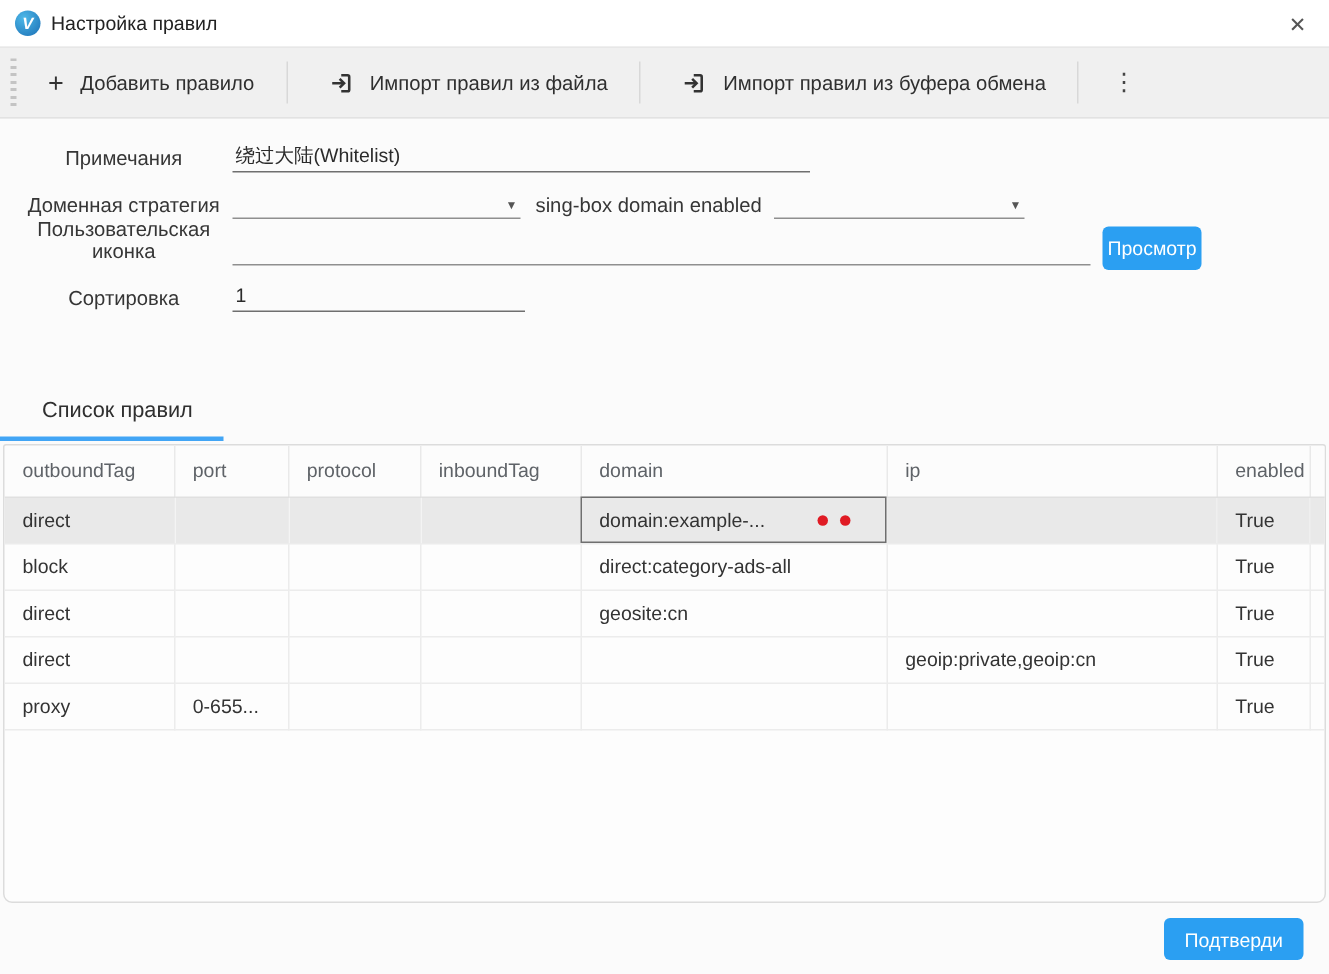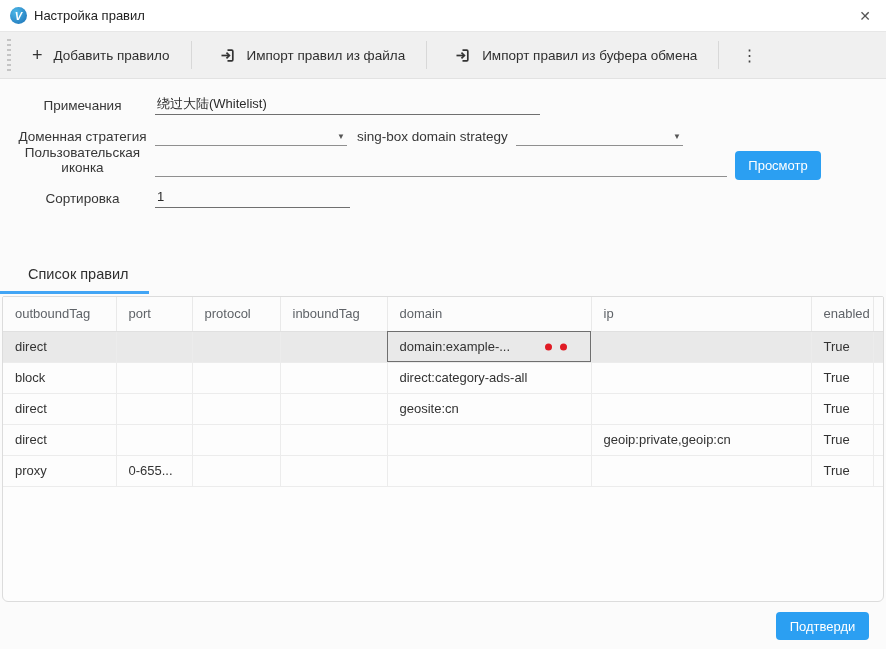--- a/index.html
+++ b/index.html
@@ -24,21 +24,21 @@
   
   .form { position:absolute; top:88px; left:10px; right:0; }
   .frow { display:flex; align-items:flex-end; height:31px; position:relative; }
   .flabel { width:145px; font-size:13.5px; color:#363636; padding-bottom:6px;text-align:center; }
   .uinput { border:none; outline:none; background:transparent; border-bottom:1px solid #6f6f6f; font-size:13px; color:#2b2b2b; padding:2px 2px 3px 2px; margin-bottom:4px; font-family:"Liberation Sans", sans-serif; }
   .uinput.empty { border-bottom-color:#8f8f8f; }
   .uselect { position:relative; border-bottom:1px solid #8f8f8f; height:20px; margin-bottom:4px; cursor:pointer; }
   .uselect .caret { position:absolute; right:2px; bottom:4px; font-size:8px; color:#555; }
   .midlabel { font-size:13.5px; color:#363636; padding:0 8px 6px 10px; }
   .btn { background:#2b9ff2; color:#fff; border:none; border-radius:4px; font-size:13px; font-family:"Liberation Sans", sans-serif; cursor:pointer; }
-  .preview-btn { height:29px; width:86px; margin-left:8px; margin-bottom:0; align-self:center; }
+  .preview-btn { height:29px; width:66px; margin-left:8px; margin-bottom:0; align-self:center; }
 
   
   .tabbar { position:absolute; top:260px; left:0; }
   .tab { display:inline-block; font-size:14.5px; color:#2f2f2f; padding:6px 20px 9px 28px; border-bottom:3px solid #42a5f5; cursor:pointer; }
 
   
   .tablewrap { position:absolute; top:296px; left:2px; width:882px; height:306px; background:#fdfdfd; border:1px solid #dcdcdc; border-radius:2px 2px 6px 6px; overflow:hidden; }
   table { border-collapse:collapse; table-layout:fixed; width:100%; font-size:13px; }
   th { font-weight:normal; color:#5f6368; text-align:left; height:34px; padding:0 12px; border-right:1px solid #e9e9e9; border-bottom:1px solid #e0e0e0; background:#fcfcfc; overflow:hidden; white-space:nowrap; }
   th:last-child, td:last-child { border-right:none; }
@@ -93,21 +93,21 @@
   <div class="frow">
     <div class="flabel">Примечания</div>
     <input class="uinput" style="width: 385px;" value="绕过大陆(Whitelist)">
   </div>
   <div class="frow">
     <div class="flabel">Доменная стратегия</div>
     <div class="uselect" style="width:192px">
       <span></span>
       <span class="caret">▼</span>
     </div>
-    <div class="midlabel">sing-box domain strategy</div>
+    <div class="midlabel">sing-box domain enabled</div>
     <div class="uselect" style="width:167px">
       <span></span>
       <span class="caret">▼</span>
     </div>
   </div>
   <div class="frow">
     <div class="flabel">Пользовательская иконка</div>
     <input class="uinput empty" style="width: 572px;" value="">
     <button class="btn preview-btn">Просмотр</button>
   </div>

